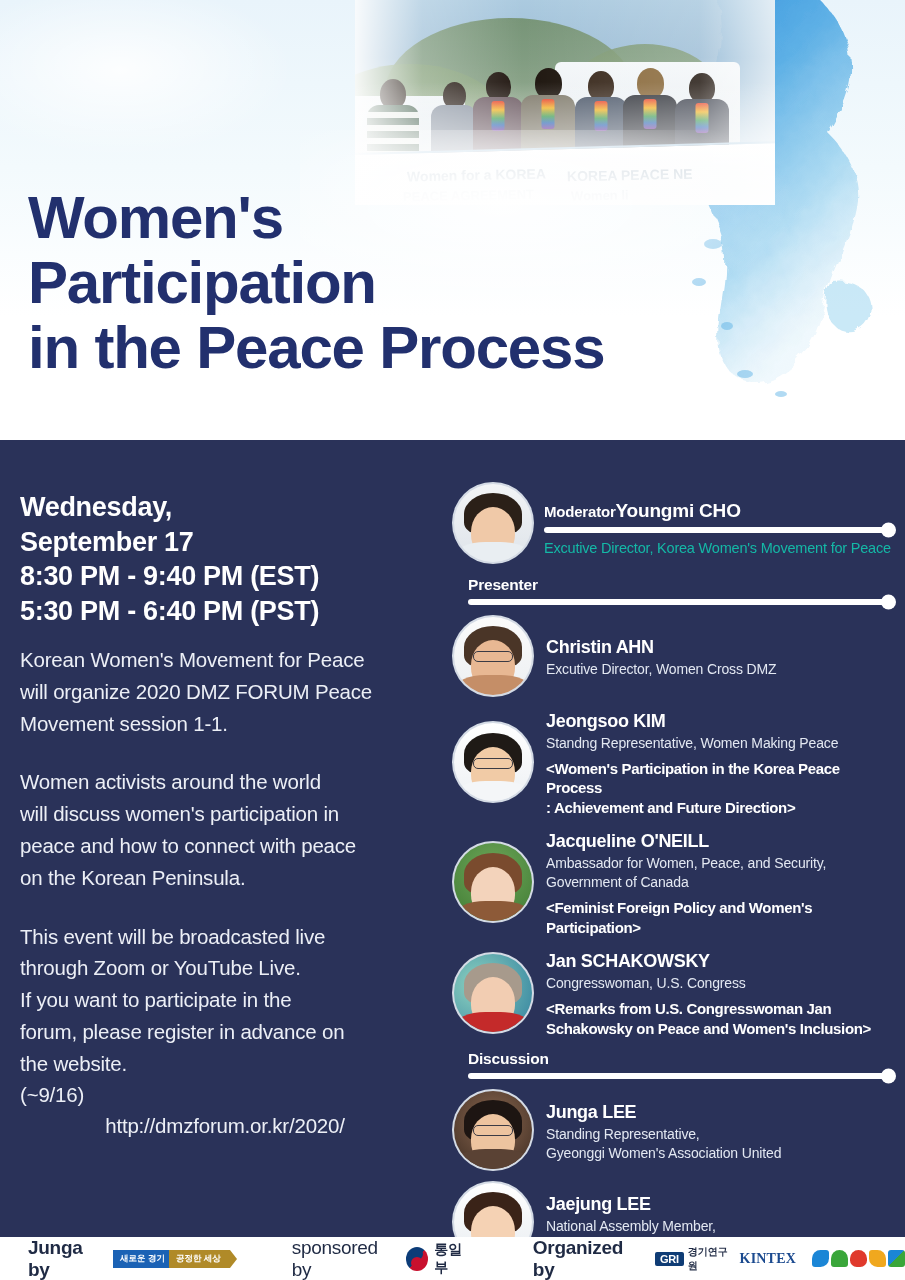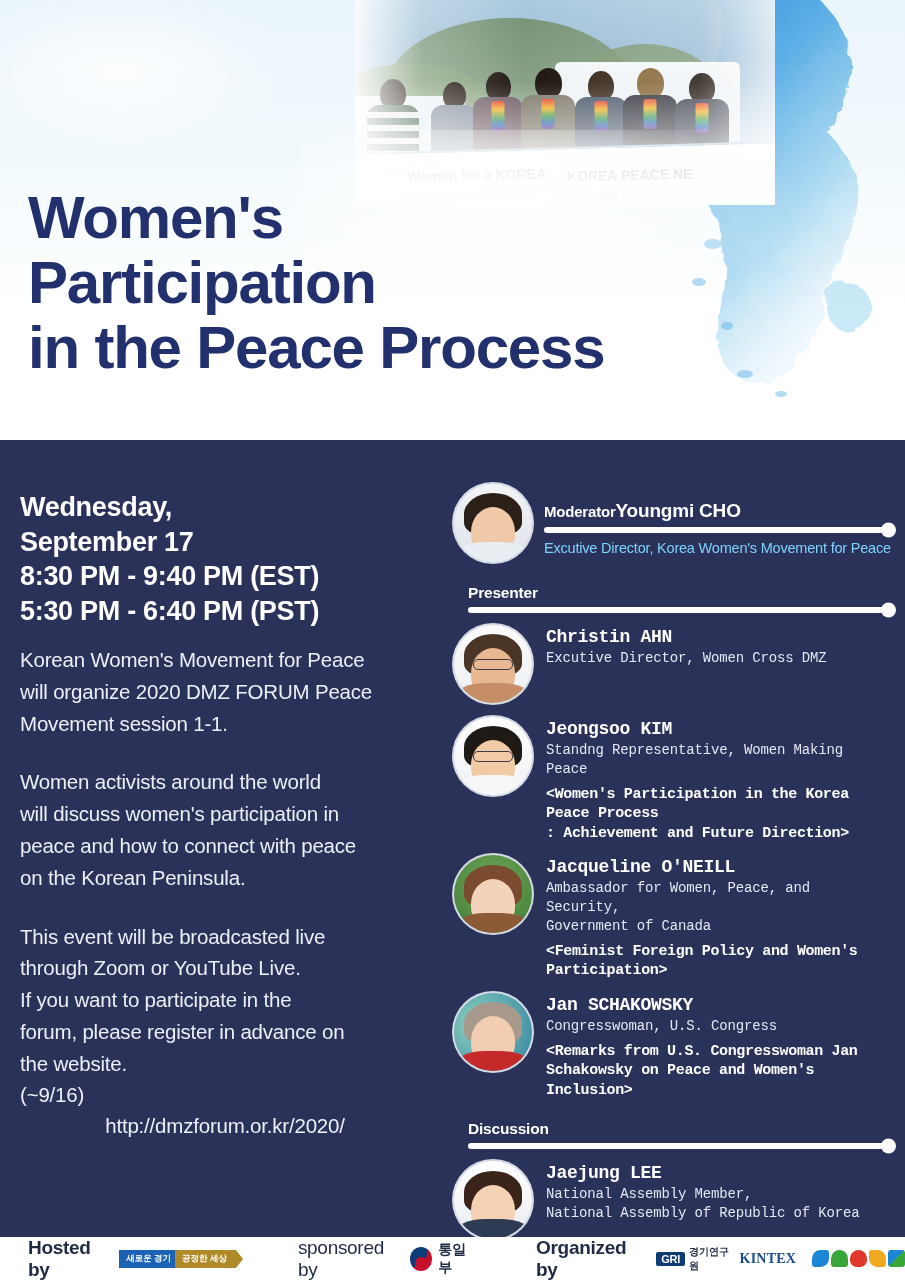--- a/index.html
+++ b/index.html
@@ -149,32 +149,32 @@
   .mod-name { color:#ffffff; font-size:19px; font-weight:bold; letter-spacing:-.2px; }
   .rule {
     position:relative; height:6px; background:#ffffff;
     border-radius:3px; margin-top:5px;
   }
   .rule::after {
     content:""; position:absolute; right:-4px; top:50%;
     transform:translateY(-50%);
     width:15px; height:15px; border-radius:50%; background:#ffffff;
   }
-  .mod-title { color:#7dd3fc; font-size:14.5px; margin-top:7px; letter-spacing:-.2px; }
-
-  
-  .section { margin-top:20px; }
+  .mod-title { color:#14b8a6; font-size:14.5px; margin-top:7px; letter-spacing:-.2px; }
+
+  
+  .section { margin-top:12px; }
   .section-label {
     color:#ffffff; font-size:15.5px; font-weight:bold;
     letter-spacing:-.2px; margin-left:16px; margin-bottom:3px;
   }
   .section-rule { margin-left:16px; }
 
   
-  .person-row { display:flex; align-items:flex-start; margin-top:10px;font-family:Liberation Mono, monospace; }
+  .person-row { display:flex; align-items:center; margin-top:10px; }
   .person-info { margin-left:12px; flex:1; padding-top:4px; }
   .p-name { color:#ffffff; font-size:18px; font-weight:bold; letter-spacing:-.3px; }
   .p-title { color:#e3e8f2; font-size:14px; line-height:1.35; margin-top:2px; letter-spacing:-.15px; white-space:pre-line; }
   .p-topic { color:#ffffff; font-size:15px; font-weight:bold; line-height:1.3; margin-top:6px; letter-spacing:-.35px; white-space:pre-line; }
 
   
   .footer {
     position:absolute; left:0; bottom:0; width:905px; height:43px;
     background:#ffffff; display:flex; align-items:center;
   }
@@ -438,54 +438,54 @@
           </div>
         </div>
       </div>
 
       <div class="section">
         <div class="section-label">Discussion</div>
         <div class="rule section-rule"></div>
 
         <div class="person-row">
           <div class="avatar">
-            <div class="bg" style="background:linear-gradient(180deg,#ffffff,#e9edf1);"></div>
-            <div class="hair" style="background:#3a2318;"></div>
-            <div class="face" style="background:#f5d2b4;"></div>
-            <div class="shoulders" style="background:#2e3b55;"></div>
-          </div>
-          <div class="person-info">
-            <div class="p-name">Jaejung LEE</div>
-            <div class="p-title">National Assembly Member,
-National Assembly of Republic of Korea</div>
-          </div>
-        </div>
-
-        <div class="person-row">
-          <div class="avatar">
             <div class="bg" style="background:radial-gradient(circle at 50% 40%,#8e6a52,#3b2a20);"></div>
             <div class="hair" style="background:#1d1512;"></div>
             <div class="face" style="background:#edc49f;"></div>
             <div class="glasses"></div>
             <div class="shoulders" style="background:#5a4234;"></div>
           </div>
           <div class="person-info">
             <div class="p-name">Junga LEE</div>
             <div class="p-title">Standing Representative,
 Gyeonggi Women's Association United</div>
           </div>
         </div>
+
+        <div class="person-row">
+          <div class="avatar">
+            <div class="bg" style="background:linear-gradient(180deg,#ffffff,#e9edf1);"></div>
+            <div class="hair" style="background:#3a2318;"></div>
+            <div class="face" style="background:#f5d2b4;"></div>
+            <div class="shoulders" style="background:#2e3b55;"></div>
+          </div>
+          <div class="person-info">
+            <div class="p-name">Jaejung LEE</div>
+            <div class="p-title">National Assembly Member,
+National Assembly of Republic of Korea</div>
+          </div>
+        </div>
       </div>
 
     </div>
   </div>
 
   <div class="footer">
 
-    <span class="f-label" style="margin-left:28px;">Hosted by</span>
+    <span class="f-label" style="margin-left:28px;">Junga by</span>
 
     <span class="logo-gyeonggi">
       <span class="gg-chip gg-blue">새로운 경기</span>
       <span class="gg-chip gg-gold">공정한 세상</span>
     </span>
 
     <span class="f-label light" style="margin-left:62px;">sponsored by</span>
 
     <span class="logo-gov">
       <span class="taegeuk"></span>

